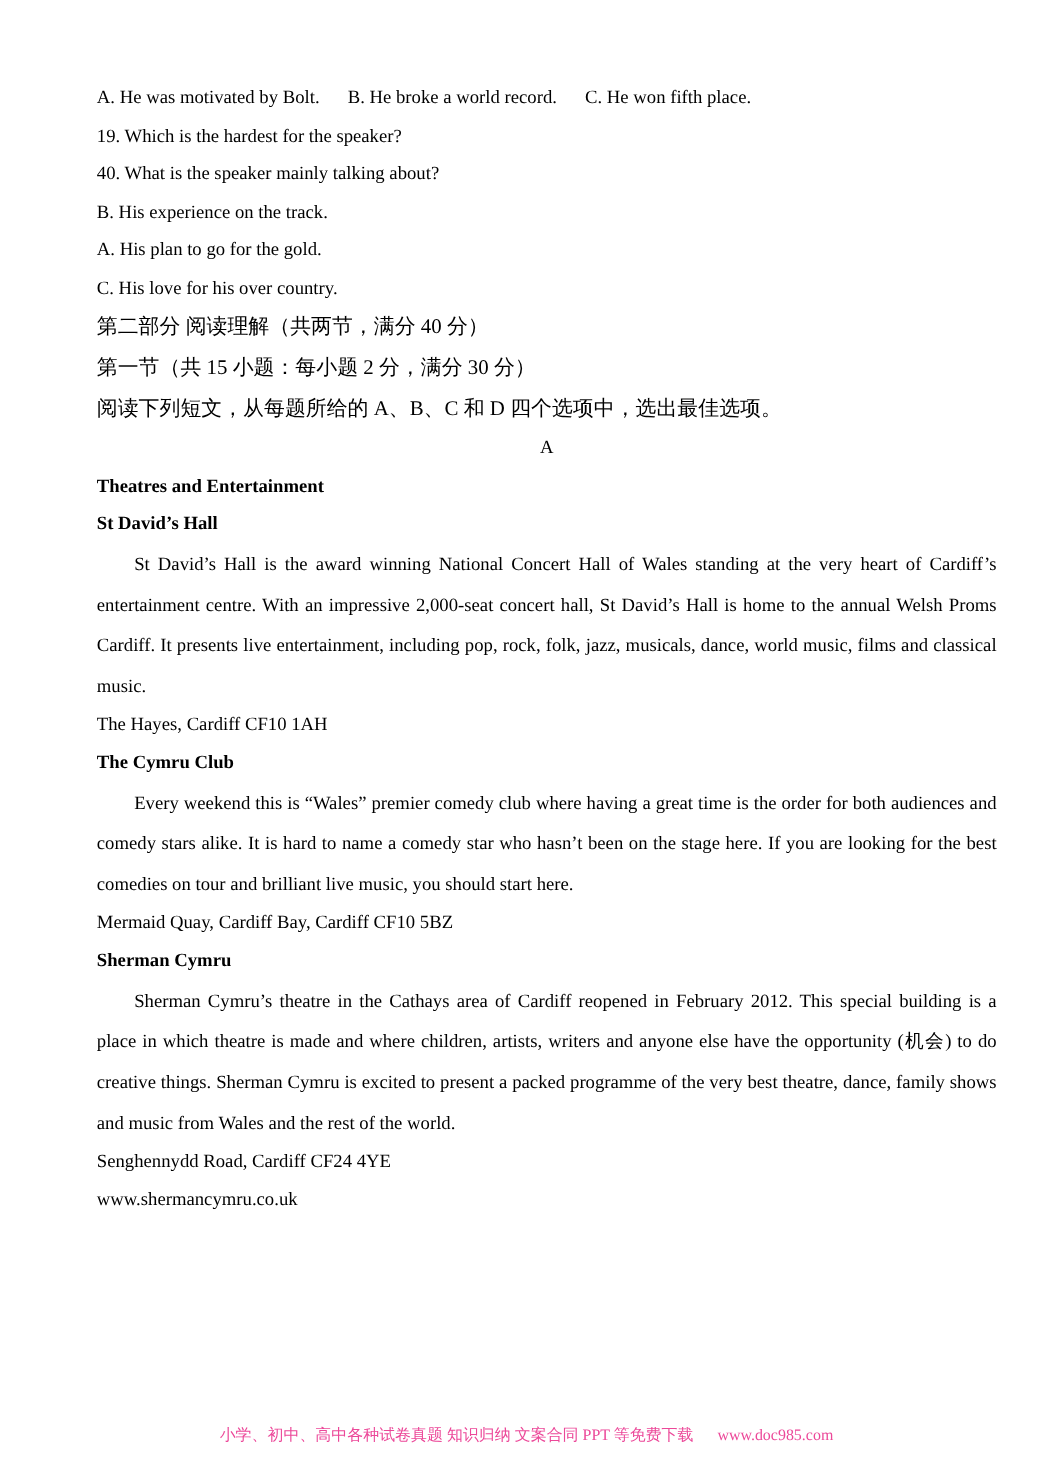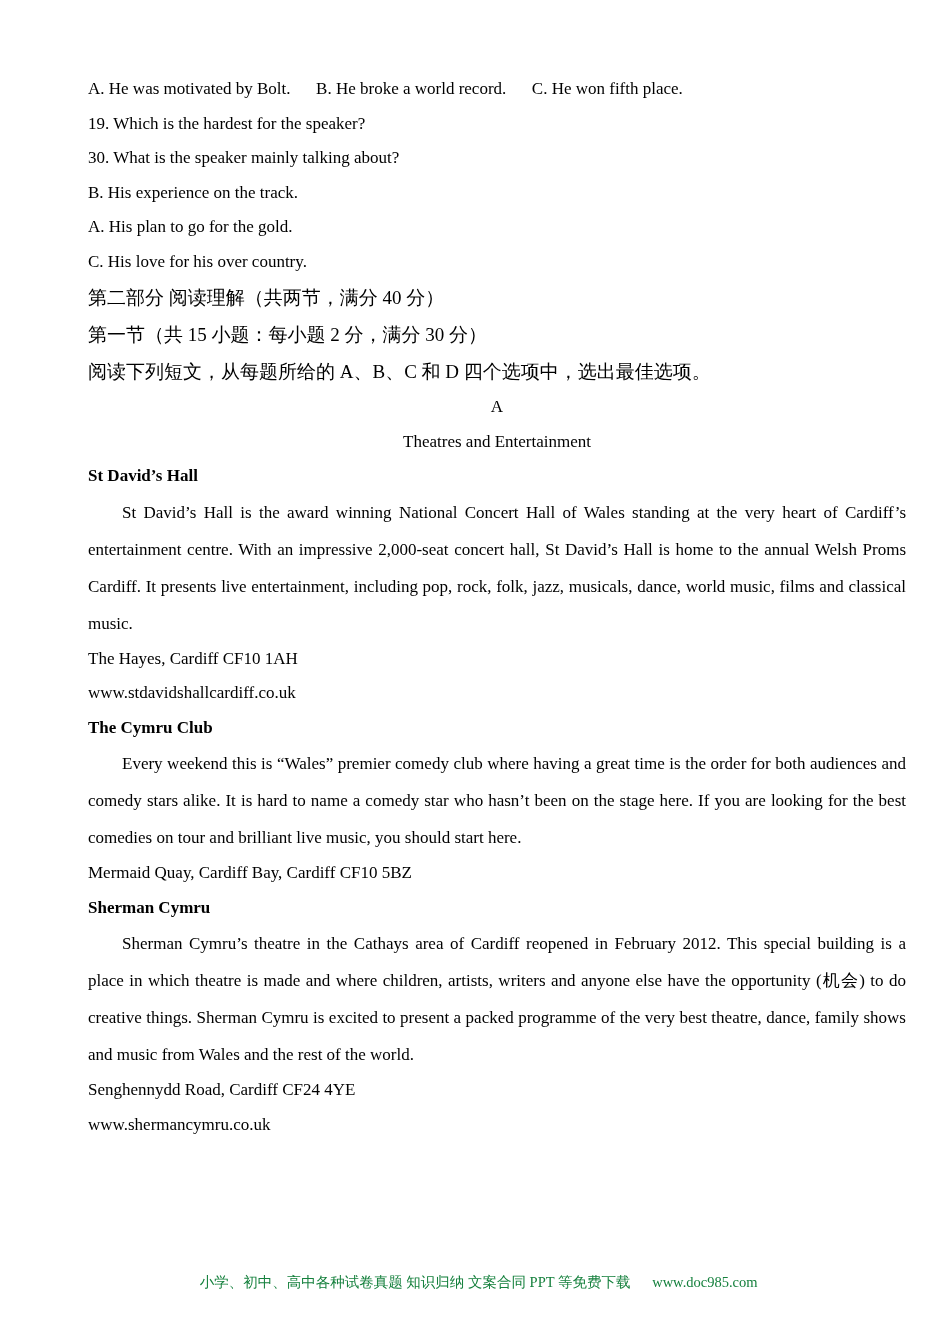--- a/index.html
+++ b/index.html
@@ -21,57 +21,56 @@
     line-height: 34.5px;
     white-space: pre-wrap;
   }
   .doc p.bold { font-weight: bold; }
   .doc p.bold-cn {
     font-weight: normal;
     font-size: 19px;
     line-height: 37px;
   }
   .doc p.center { text-align: center; }
-  .doc p.center-bold { text-align: center; font-weight: normal; }
+  .doc p.center-bold { text-align: left; font-weight: bold; }
   .doc p.para {
     line-height: 37px;
     text-align: justify;
     text-indent: 34px;
   }
   .footer {
     position: absolute;
     left: 0;
     right: 0;
-    bottom: 52px;
+    bottom: 30px;
     text-align: center;
     font-size: 14.5px;
-    color: #15803d;
+    color: #ec4899;
     white-space: pre-wrap;
     font-family: "Liberation Serif", serif;
   }
 </style>
 </head>
 <body>
 
 <div class="doc">
     <p class="plain">A. He was motivated by Bolt.      B. He broke a world record.      C. He won fifth place.</p>
     <p class="plain">19. Which is the hardest for the speaker?</p>
-    <p class="plain">30. What is the speaker mainly talking about?</p>
+    <p class="plain">40. What is the speaker mainly talking about?</p>
     <p class="plain">B. His experience on the track.</p>
     <p class="plain">A. His plan to go for the gold.</p>
     <p class="plain">C. His love for his over country.</p>
     <p class="bold-cn">第二部分 阅读理解（共两节，满分 40 分）</p>
     <p class="bold-cn">第一节（共 15 小题：每小题 2 分，满分 30 分）</p>
     <p class="bold-cn">阅读下列短文，从每题所给的 A、B、C 和 D 四个选项中，选出最佳选项。</p>
     <p class="center">A</p>
     <p class="center-bold">Theatres and Entertainment</p>
     <p class="bold">St David’s Hall</p>
     <p class="para">St David’s Hall is the award winning National Concert Hall of Wales standing at the very heart of Cardiff’s entertainment centre. With an impressive 2,000-seat concert hall, St David’s Hall is home to the annual Welsh Proms Cardiff. It presents live entertainment, including pop, rock, folk, jazz, musicals, dance, world music, films and classical music.</p>
     <p class="plain">The Hayes, Cardiff CF10 1AH</p>
-    <p class="plain">www.stdavidshallcardiff.co.uk</p>
     <p class="bold">The Cymru Club</p>
     <p class="para">Every weekend this is “Wales” premier comedy club where having a great time is the order for both audiences and comedy stars alike. It is hard to name a comedy star who hasn’t been on the stage here. If you are looking for the best comedies on tour and brilliant live music, you should start here.</p>
     <p class="plain">Mermaid Quay, Cardiff Bay, Cardiff CF10 5BZ</p>
     <p class="bold">Sherman Cymru</p>
     <p class="para">Sherman Cymru’s theatre in the Cathays area of Cardiff reopened in February 2012. This special building is a place in which theatre is made and where children, artists, writers and anyone else have the opportunity (机会) to do creative things. Sherman Cymru is excited to present a packed programme of the very best theatre, dance, family shows and music from Wales and the rest of the world.</p>
     <p class="plain">Senghennydd Road, Cardiff CF24 4YE</p>
     <p class="plain">www.shermancymru.co.uk</p>
   </div>
 
 <div class="footer">

